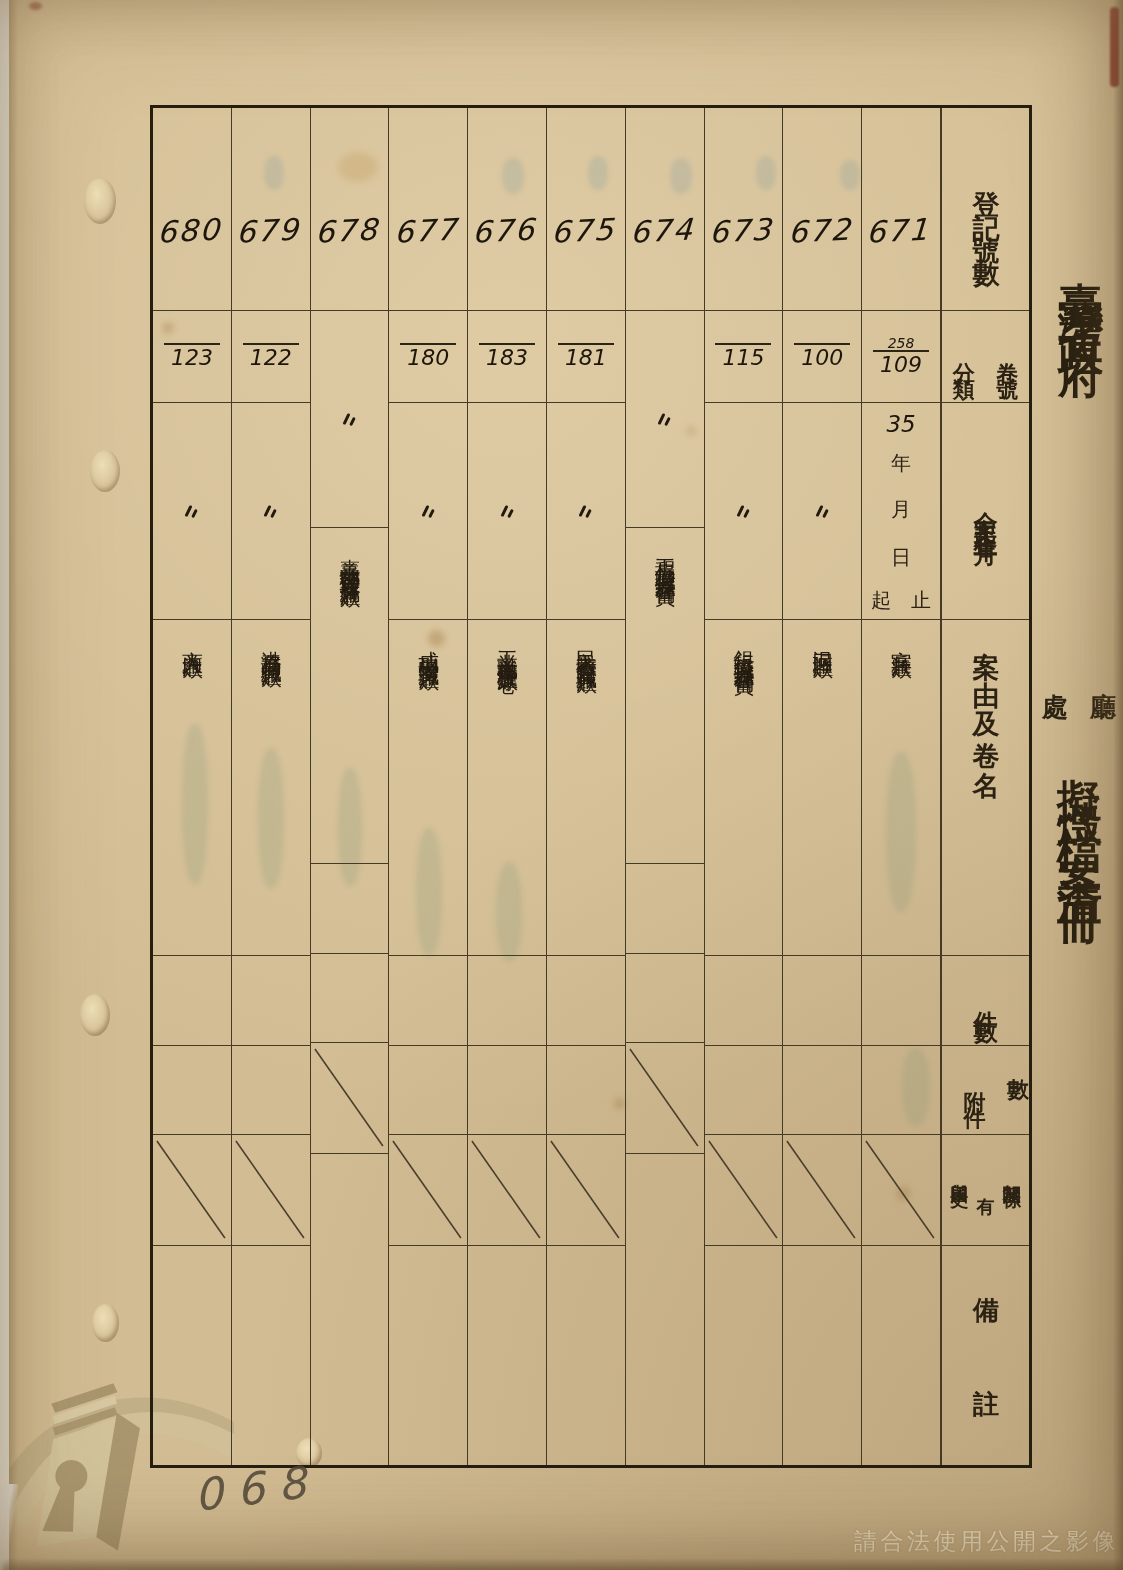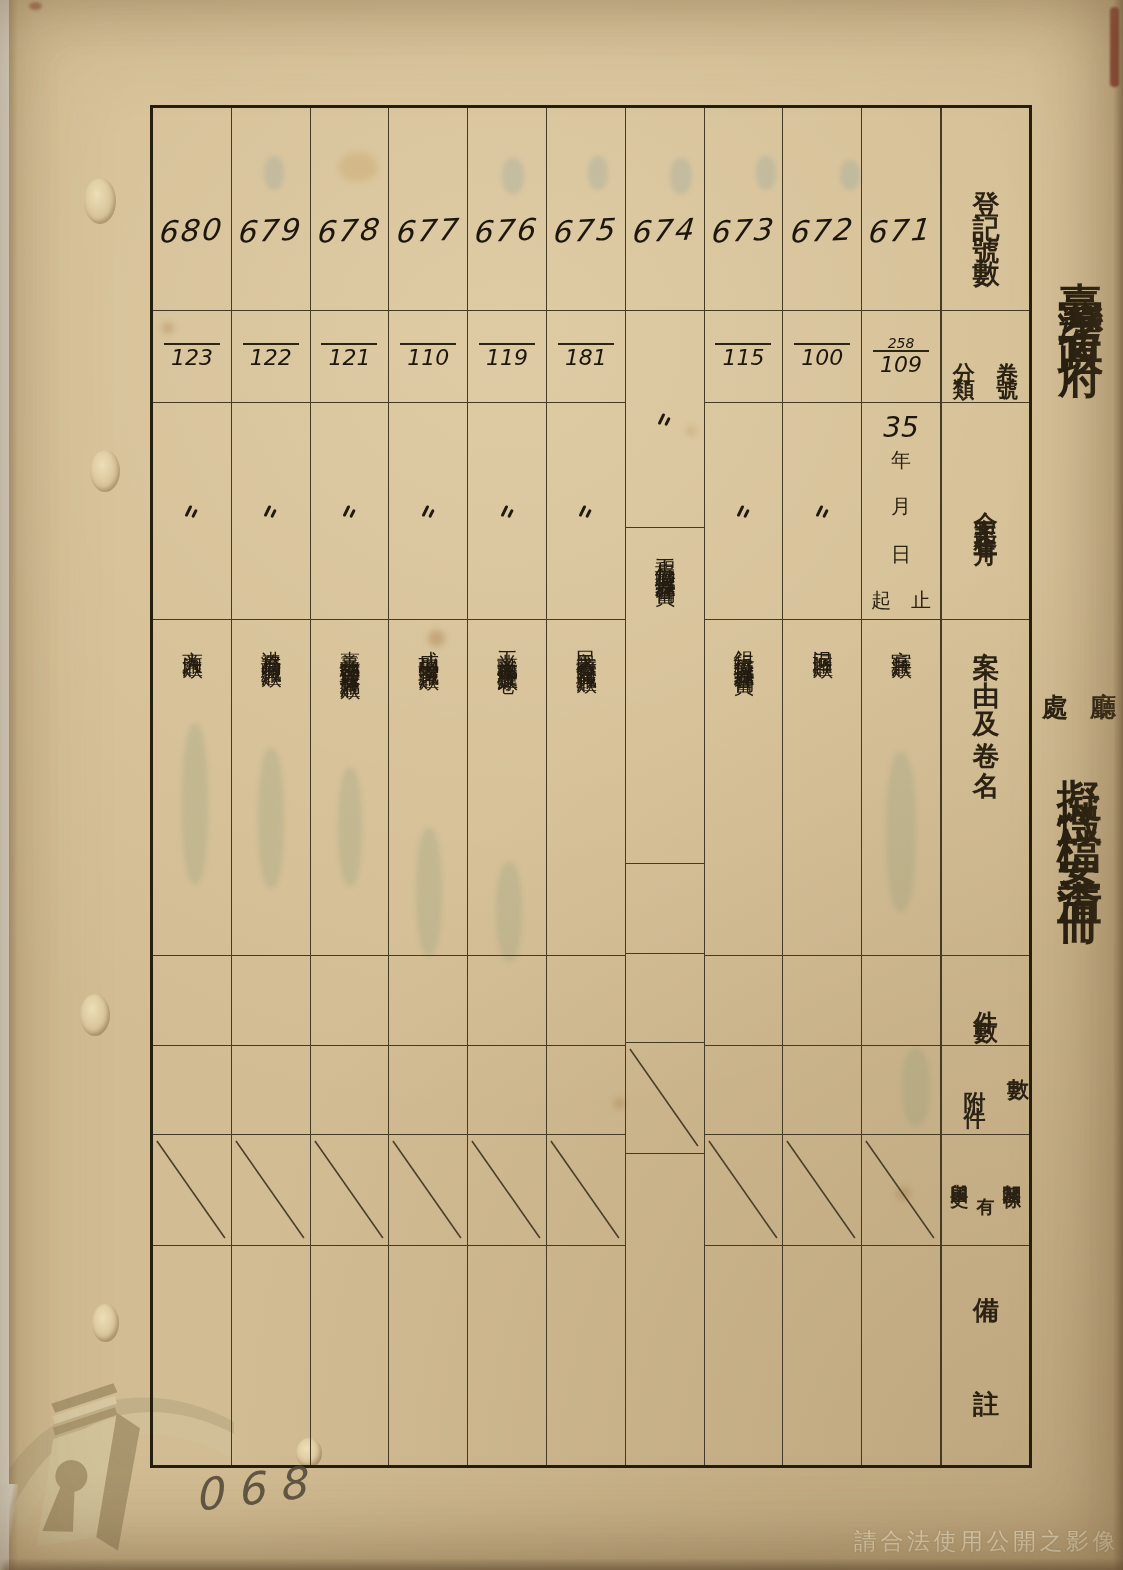--- a/index.html
+++ b/index.html
@@ -24,21 +24,21 @@
   .hw{font-family:"DejaVu Sans","Liberation Sans",sans-serif;font-style:italic;color:#1d160c;}
   .reg{font-size:30px;letter-spacing:2px;transform:skewX(-9deg) rotate(-3deg);margin-top:42px;}
   .clstop{font-size:14px;line-height:1.0;padding:0 6px;}
   .cls{font-size:22px;line-height:1.1;border-top:2px solid #2c2415;padding:1px 7px 0;text-align:right;}
   
   .ditto{display:flex;gap:3px;}
   .ditto i{display:block;width:3px;height:12px;background:#221a0e;border-radius:1.5px;transform:rotate(26deg);}
   .ditto i + i{height:9px;margin-top:4px;}
   
   .datecell{width:100%;height:100%;display:flex;flex-direction:column;align-items:center;padding:8px 5px 9px;color:#2b2213;}
-  .dyear{font-size:28px;margin-bottom:6px;}
+  .dyear{font-size:23px;margin-bottom:16px;}
   .dl{font-size:20px;line-height:1;}
   .dl-m{margin-top:26px;} .dl-d{margin-top:28px;}
   .startstop{margin-top:auto;width:88%;display:flex;justify-content:space-between;font-size:19px;}
   
   .vtxt{writing-mode:vertical-rl;text-orientation:upright;color:#241c10;line-height:1;display:block;margin:0 auto;}
   .case{font-size:21px;letter-spacing:3px;margin-top:14px;font-weight:500;}
   
   .hd{color:#2b2213;font-weight:600;}
   .h-reg{font-size:27px;letter-spacing:23px;margin-top:12px;}
   .h-pair{width:100%;display:flex;justify-content:space-evenly;align-items:flex-start;padding-top:6px;}
@@ -178,24 +178,20 @@
         <svg class="diag" viewBox="0 0 79 111" preserveAspectRatio="none">
           <line x1="4" y1="6" x2="73" y2="104" stroke="#4a3f2b" stroke-width="1.6"></line>
         </svg>
       </div>
       <div class="cell r8"></div>
     </div>
         <div class="col">
       <div class="cell r1">
         <span class="hw reg">678</span>
       </div>
-      <div class="cell r2">
-
-        <span class="hw cls">121</span>
-      </div>
       <div class="cell r3">
         <div class="ditto">
               <i></i>
               <i></i>
             </div>
 
       </div>
       <div class="cell r4">
         <span class="vtxt case">嘉義山林管理所眷属滙欵</span>
       </div>
@@ -207,21 +203,21 @@
         </svg>
       </div>
       <div class="cell r8"></div>
     </div>
         <div class="col">
       <div class="cell r1">
         <span class="hw reg">677</span>
       </div>
       <div class="cell r2">
 
-        <span class="hw cls">110</span>
+        <span class="hw cls">180</span>
       </div>
       <div class="cell r3">
         <div class="ditto">
               <i></i>
               <i></i>
             </div>
 
       </div>
       <div class="cell r4">
         <span class="vtxt case">成功中學職員滙欵</span>
@@ -234,21 +230,21 @@
         </svg>
       </div>
       <div class="cell r8"></div>
     </div>
         <div class="col">
       <div class="cell r1">
         <span class="hw reg">676</span>
       </div>
       <div class="cell r2">
 
-        <span class="hw cls">119</span>
+        <span class="hw cls">183</span>
       </div>
       <div class="cell r3">
         <div class="ditto">
               <i></i>
               <i></i>
             </div>
 
       </div>
       <div class="cell r4">
         <span class="vtxt case">工業職業學校滙欵卷</span>

